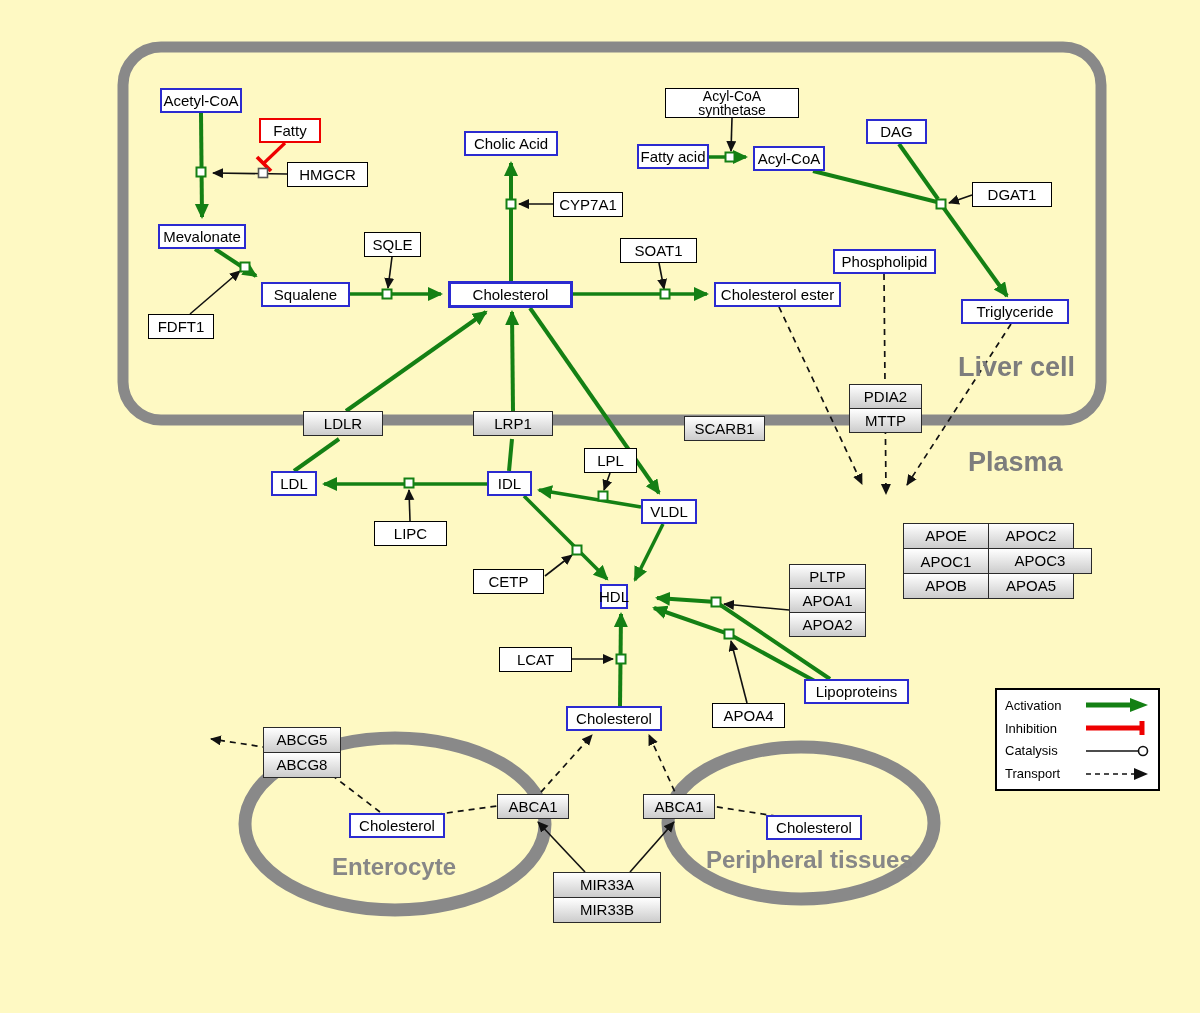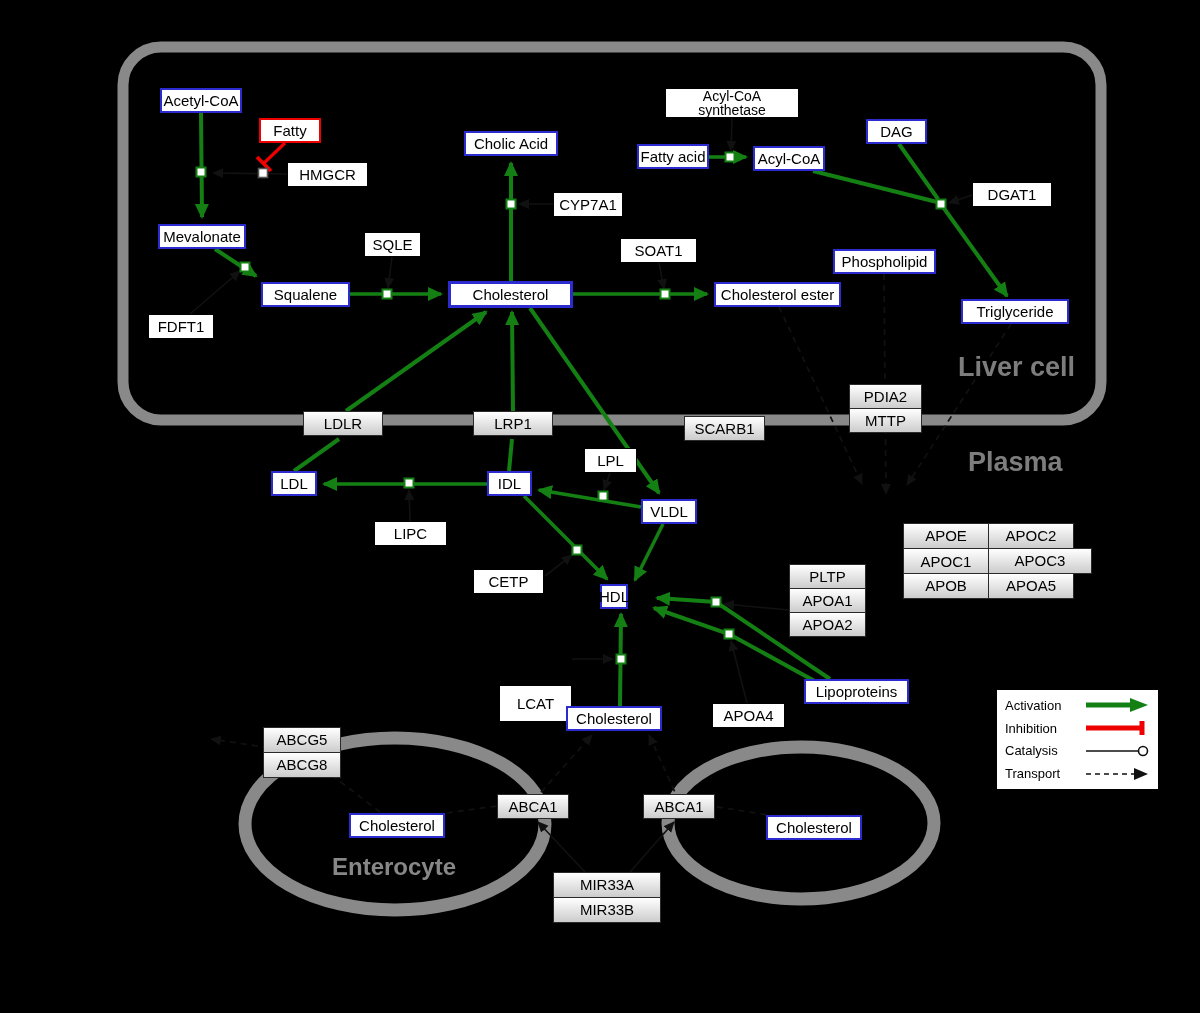--- a/index.html
+++ b/index.html
@@ -1,16 +1,16 @@
 <!DOCTYPE html>
 <html><head>
 <meta charset="utf-8">
 <style>
   html,body { margin:0; padding:0; background:#fff; font-family:"Liberation Sans",sans-serif; }
-  #canvas { position:relative; width:1200px; height:1013px; background:#000000; overflow:hidden; }
+  #canvas { position:relative; width:1200px; height:1013px; background:#fef9c3; overflow:hidden; }
   svg.layer { position:absolute; left:0; top:0; }
   .node { position:absolute; display:flex; align-items:center; justify-content:center;
           background:#fff; font-size:15px; color:#000; box-sizing:border-box;
           text-align:center; line-height:1.05; white-space:nowrap; }
   .metabolite { border:2px solid #2b2bd0; }
   .metabolite.thick { border-width:3px; }
   .gene { border:1px solid #000; }
   .carrier { border:1px solid #2a2a2a; background:linear-gradient(#ffffff,#cccccc); }
   .inhibitor { border:2px solid #ee0000; }
   .twoline { flex-direction:column; white-space:normal; line-height:1.0; }
@@ -148,21 +148,21 @@
   <div class="node carrier" style="left:849px;top:384px;width:73px;height:25px">PDIA2</div>
   <div class="node carrier" style="left:849px;top:408px;width:73px;height:25px">MTTP</div>
 
   <div class="node metabolite" style="left:271px;top:471px;width:46px;height:25px">LDL</div>
   <div class="node metabolite" style="left:487px;top:471px;width:45px;height:25px">IDL</div>
   <div class="node gene" style="left:374px;top:521px;width:73px;height:25px">LIPC</div>
   <div class="node gene" style="left:584px;top:448px;width:53px;height:25px">LPL</div>
   <div class="node metabolite" style="left:641px;top:499px;width:56px;height:25px">VLDL</div>
   <div class="node gene" style="left:473px;top:569px;width:71px;height:25px">CETP</div>
   <div class="node metabolite" style="left:600px;top:584px;width:28px;height:25px">HDL</div>
-  <div class="node gene" style="left:499px;top:685px;width:73px;height:37px">LCAT</div>
+  <div class="node gene" style="left:499px;top:647px;width:73px;height:25px">LCAT</div>
   <div class="node metabolite" style="left:566px;top:706px;width:96px;height:25px">Cholesterol</div>
   <div class="node gene" style="left:712px;top:703px;width:73px;height:25px">APOA4</div>
   <div class="node metabolite" style="left:804px;top:679px;width:105px;height:25px">Lipoproteins</div>
   <div class="node carrier" style="left:789px;top:564px;width:77px;height:25px">PLTP</div>
   <div class="node carrier" style="left:789px;top:588px;width:77px;height:25px">APOA1</div>
   <div class="node carrier" style="left:789px;top:612px;width:77px;height:25px">APOA2</div>
 
   <div class="node carrier" style="left:903px;top:523px;width:86px;height:26px">APOE</div>
   <div class="node carrier" style="left:988px;top:523px;width:86px;height:26px">APOC2</div>
   <div class="node carrier" style="left:903px;top:548px;width:86px;height:28px">APOC1</div>
@@ -175,20 +175,21 @@
   <div class="node metabolite" style="left:349px;top:813px;width:96px;height:25px">Cholesterol</div>
   <div class="node carrier" style="left:497px;top:794px;width:72px;height:25px">ABCA1</div>
   <div class="node carrier" style="left:643px;top:794px;width:72px;height:25px">ABCA1</div>
   <div class="node metabolite" style="left:766px;top:815px;width:96px;height:25px">Cholesterol</div>
   <div class="node carrier" style="left:553px;top:872px;width:108px;height:26px">MIR33A</div>
   <div class="node carrier" style="left:553px;top:897px;width:108px;height:26px">MIR33B</div>
 
   <div class="comp-label big-label" style="left:958px;top:352px">Liver cell</div>
   <div class="comp-label big-label" style="left:968px;top:447px">Plasma</div>
   <div class="comp-label mid-label" style="left:332px;top:853px">Enterocyte</div>
+  <div class="comp-label mid-label" style="left:706px;top:846px">Peripheral tissues</div>
 
   <div class="legend">
     <div class="legend-row">
       <span>Activation</span>
       <svg width="66" height="18">
         <line x1="2" y1="9" x2="46" y2="9" stroke="#148014" stroke-width="5"></line>
         <path d="M46,2 L64,9 L46,16 z" fill="#148014"></path>
       </svg>
     </div>
     <div class="legend-row">

